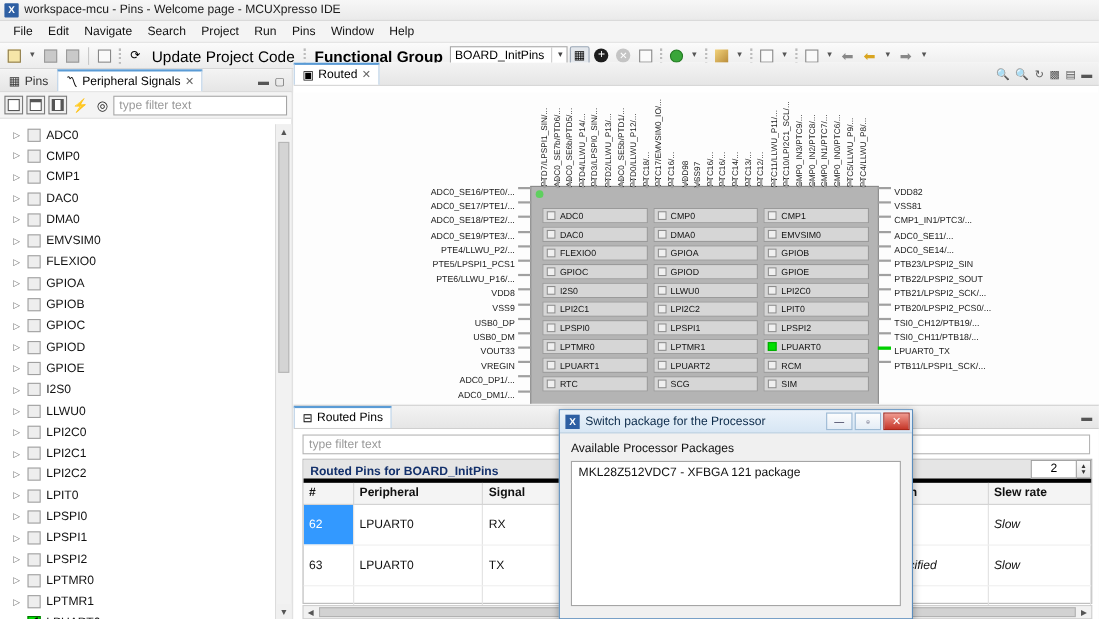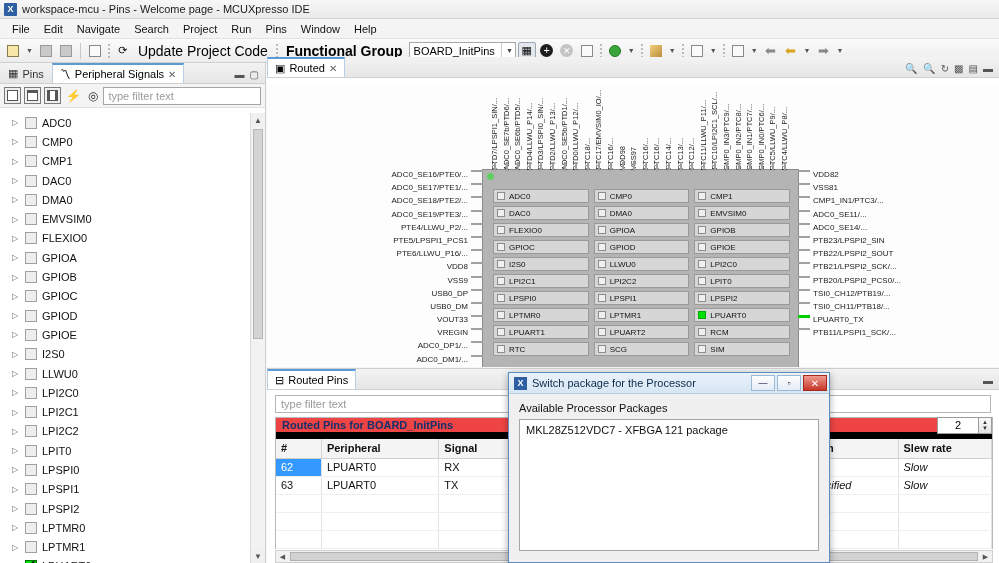--- a/index.html
+++ b/index.html
@@ -184,40 +184,40 @@
   #routed {
     position: absolute; left: 267px; top: 368px; right: 0; bottom: 0;
     background: #fff; border-top: 1px solid #cfcfcf;
   }
   .rp-filter { margin: 5px 8px; height: 18px; border: 1px solid #b5b5b5;
      background: #fff; color: #9a9a9a; font-size: 11px; padding: 0 5px;
      line-height: 16px; }
   .rp-box { position: absolute; top: 48px; left: 8px; right: 6px; bottom: 14px;
      border: 1px solid #b8b8b8; background: #fff; }
   .rp-title {
-    height: 21px; background: #ef4444; border-bottom: 7px solid #000000;
-    display: flex; align-items: center; padding-left: 6px; font-size: 11px;
+    height: 21px; background: #e5e5e5; border-bottom: 4px solid #000000;
+    display: flex; align-items: flex-end; padding-left: 6px; font-size: 11px;
     font-weight: bold; color: #13306b;
   }
   .rp-count { margin-left: auto; display: flex; align-items: center; }
   .rp-count .num { width: 42px; height: 17px; background: #fff;
      border: 1px solid #9b9b9b; text-align: center; font-weight: normal;
      color: #000; line-height: 15px; font-size: 11px; }
   .rp-count .spin { width: 13px; height: 17px; border: 1px solid #9b9b9b;
      border-left: none; background: linear-gradient(#fafafa,#e4e4e4);
      font-size: 6px; color: #333; display: flex; flex-direction: column;
      align-items: center; justify-content: center; line-height: 6px; }
   table.rp { width: 100%; border-collapse: collapse; table-layout: fixed; }
   table.rp th {
     font-size: 11px; font-weight: bold; color: #111; text-align: left;
     padding: 2px 5px; height: 19px; background: #f4f4f4;
     border-right: 1px solid #d5d5d5; border-bottom: 1px solid #cfcfcf;
   }
   table.rp td {
-    font-size: 11px; padding: 2px 5px; height: 18px;
+    font-size: 11px; padding: 12px 5px; height: 18px;
     border-right: 1px solid #e2e2e2; border-bottom: 1px solid #efefef;
     color: #111; white-space: nowrap; overflow: hidden;
   }
   td.idx.sel { background: #3399ff; color: #fff; }
   td.ital { font-style: italic; }
   .hscroll { position: absolute; left: 8px; right: 6px; bottom: 0; height: 13px;
      background: #f1f1f1; border: 1px solid #cfcfcf; display: flex; align-items: center; }
   .hscroll .arr { width: 13px; text-align: center; font-size: 7px; color: #555; }
   .hscroll .thumb { height: 9px; background: #d2d2d2; border: 1px solid #b2b2b2;
      flex: 1; margin: 0 1px; }

